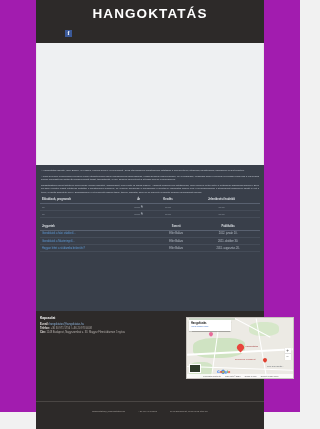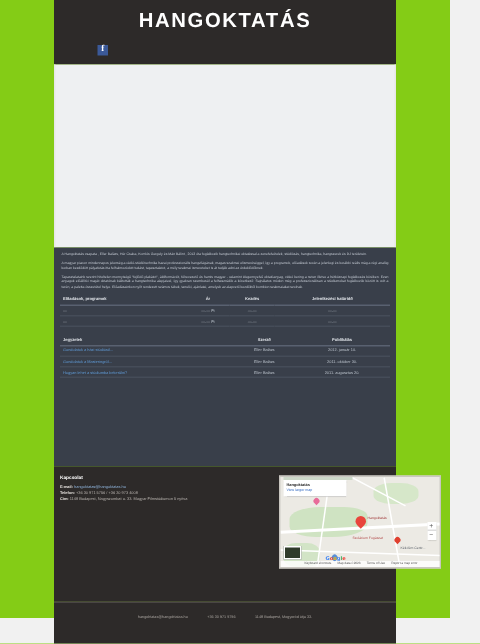--- a/index.html
+++ b/index.html
@@ -2,21 +2,21 @@
 <html><head>
 <meta charset="utf-8">
 <style>
   * { box-sizing: border-box; margin: 0; padding: 0; }
   html, body { width: 300px; height: 429px; }
   body {
     background: #f1f1f1;
     font-family: "Liberation Sans", sans-serif;
     overflow: hidden;
   }
-  .page { position: relative; width: 300px; height: 412px; background: #84cc16; text-decoration: underline; }
+  .page { position: relative; width: 300px; height: 412px; background: #a21caf; text-decoration: underline; }
 
   
   .header {
     position: absolute; left: 36px; top: 0; width: 228px; height: 43px;
     background: #2d2a29;
   }
   .site-title {
     position: absolute; left: 0; top: 6px; width: 228px;
     text-align: center;
     color: #ffffff;

